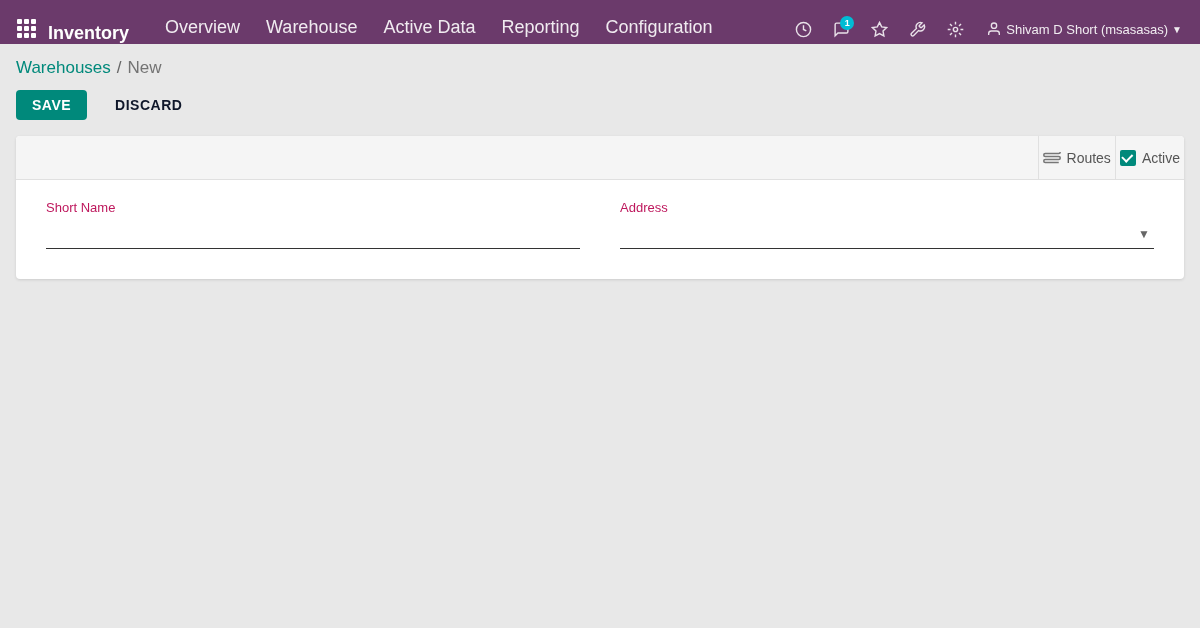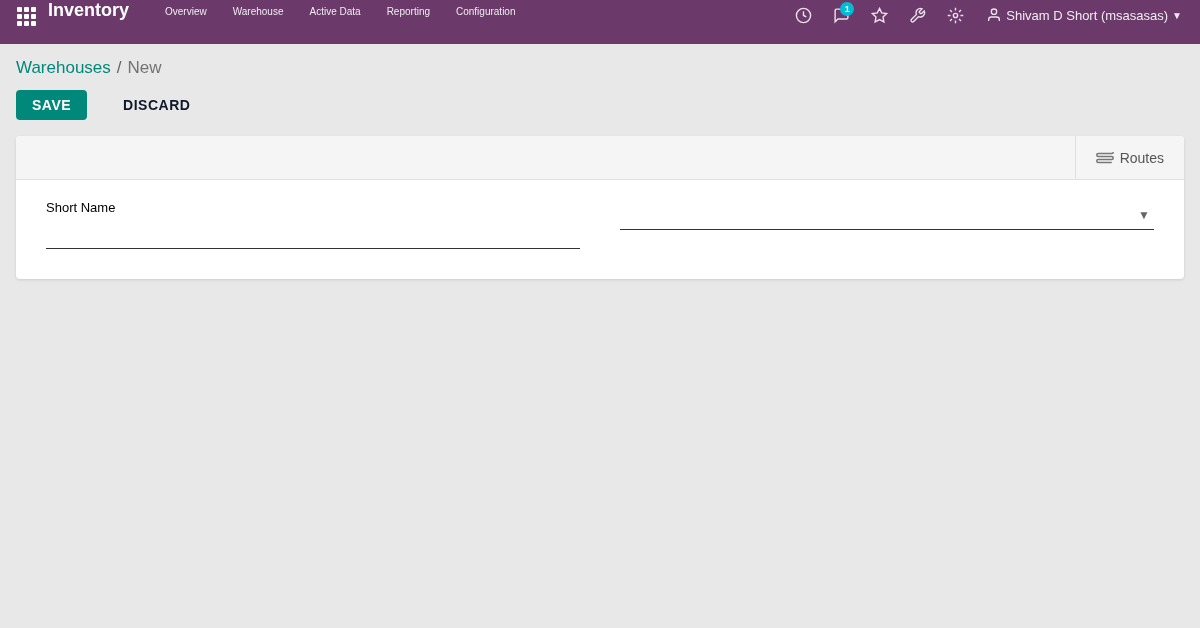--- a/index.html
+++ b/index.html
@@ -9,21 +9,21 @@
       background: #e8e8e8;
       height: 628px;
       overflow: hidden;
     }
 
     
     .navbar {
       background: #6b3a6b;
       height: 44px;
       display: flex;
-      align-items: flex-start;
+      align-items: flex-end;
       padding: 0 10px;
       color: white;
     }
     .navbar-grid-icon {
       width: 32px;
       height: 32px;
       display: flex;
       align-items: center;
       justify-content: center;
       cursor: pointer;
@@ -50,21 +50,21 @@
     .navbar-menu {
       display: flex;
       gap: 2px;
       flex: 1;
     }
     .navbar-menu-item {
       color: rgba(255,255,255,0.9);
       padding: 6px 12px;
       border-radius: 4px;
       cursor: pointer;
-      font-size: 10px;
+      font-size: 18px;
     }
     .navbar-right {
       display: flex;
       align-items: center;
       gap: 8px;
     }
     .navbar-icon-btn {
       width: 30px;
       height: 30px;
       display: flex;
@@ -123,21 +123,21 @@
     .breadcrumb-separator {
       color: #666;
     }
     .breadcrumb-current {
       color: #737373;
     }
 
     
     .action-buttons {
       display: flex;
-      gap: 20px;
+      gap: 12px;
       margin-bottom: 16px;
     }
     .btn-save {
       background: #00897b;
       color: white;
       border: none;
       padding: 7px 16px;
       border-radius: 4px;
       font-size: 14px;
       font-weight: 600;
@@ -170,21 +170,21 @@
       align-items: stretch;
       justify-content: flex-end;
       border-bottom: 1px solid #e0e0e0;
       background: #f5f5f5;
       min-height: 44px;
     }
     .card-top-btn {
       display: flex;
       align-items: center;
       gap: 6px;
-      padding: 8px 20px;
+      padding: 8px 4px;
       border: none;
       background: transparent;
       cursor: pointer;
       font-size: 14px;
       color: #555;
       border-left: 1px solid #e0e0e0;
     }
     .routes-icon {
       width: 18px;
       height: 18px;
@@ -240,21 +240,21 @@
     
     .form-row {
       display: flex;
       align-items: flex-start;
       gap: 40px;
     }
     .form-col {
       flex: 1;
     }
     .form-col-label {
-      color: #000000;
+      color: #be185d;
       font-size: 13px;
       margin-bottom: 4px;
       display: block;
     }
     .form-input-short {
       border: none;
       border-bottom: 1px solid #333;
       padding: 6px 0;
       font-size: 15px;
       background: transparent;
@@ -369,31 +369,36 @@
 
     <div class="card-top-bar">
       <button class="card-top-btn">
         <span class="routes-icon">
           <svg width="18" height="18" viewBox="0 0 24 24" fill="none" stroke="#777" stroke-width="2">
             <path d="M23 4a2 2 0 01-2 2H3a2 2 0 000 4h18a2 2 0 010 4H3a2 2 0 000 4h18"></path>
           </svg>
         </span>
         <span>Routes</span>
       </button>
+      <button class="card-top-btn">
+        <span class="active-icon"></span>
+        <span>Active</span>
+      </button>
     </div>
 
     <div class="form-body">
 
 
       <div class="form-row">
         <div class="form-col">
           <label class="form-col-label">Short Name</label>
           <input type="text" class="form-input-short" style="">
         </div>
         <div class="form-col">
+          <label class="form-col-label">Address</label>
           <div class="form-select-wrapper">
             <select class="form-select">
               <option value=""></option>
             </select>
             <span class="select-arrow">▼</span>
           </div>
         </div>
       </div>
 
     </div>

